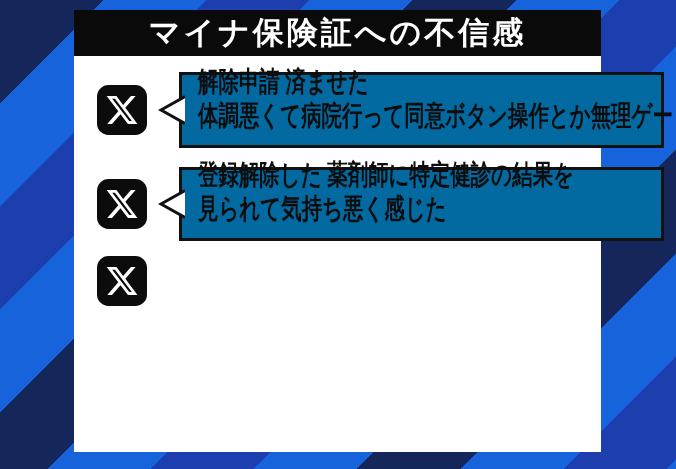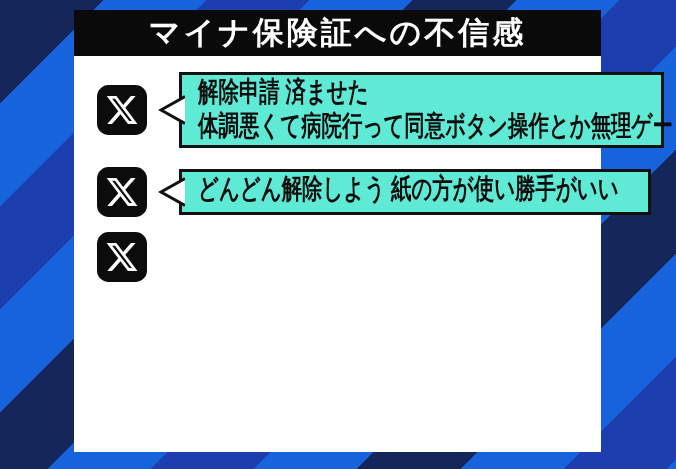--- a/index.html
+++ b/index.html
@@ -38,22 +38,22 @@
   .row2{margin-top:19px;}
   .row3{margin-top:19px;}
   .row4{margin-top:15px;}
   .row5{margin-top:18px;}
   .xicon{
     width:50px;height:50px;flex:0 0 50px;display:block;
   }
   .xicon svg{width:50px;height:50px;display:block;}
   .bubble{
     position:relative;margin-left:32px;box-sizing:border-box;
-    background:#5eead4;border:3px solid #111111;
-    display:flex;flex-direction:column;justify-content:flex-start;
+    background:#0369a1;border:3px solid #111111;
+    display:flex;flex-direction:column;justify-content:flex-end;
     padding:0 10px 12px 16px;
   }
   .b1{width:485px;height:76px;}
   .b2{width:485px;height:74px;}
   .b3{width:472px;height:46px;}
   .b4{width:485px;height:46px;}
   .b5{width:487px;height:46px;}
   .tail{
     position:absolute;left:-24px;top:50%;
     width:27px;height:30px;margin-top:-15px;display:block;
@@ -84,35 +84,36 @@
         </span>
         <div class="bubble b1">
           <svg class="tail" viewBox="0 0 27 30">
               <path d="M27,1.5 L3,15 L27,28.5" fill="#ffffff" stroke="#111111" stroke-width="3"></path>
             </svg>
           <div class="line">解除申請 済ませた</div>
           <div class="line">体調悪くて病院行って同意ボタン操作とか無理ゲー</div>
         </div>
       </div>
 
-
-      <div class="row row3">
+      <div class="row row2">
         <span class="xicon">
           <svg viewBox="0 0 28 28">
               <rect x="0" y="0" width="28" height="28" rx="6.5" fill="#0c0c0c"></rect>
               <path transform="translate(4.4,4.4) scale(0.8)" fill="#ffffff" d="M18.244 2.25h3.308l-7.227 8.26 8.502 11.24H16.17l-5.214-6.817L4.99 21.75H1.68l7.73-8.835L1.254 2.25H8.08l4.713 6.231ZM17.083 19.77h1.833L7.084 4.126H5.117Z"></path>
             </svg>
         </span>
-        <div class="bubble b3">
+        <div class="bubble b2">
           <svg class="tail" viewBox="0 0 27 30">
               <path d="M27,1.5 L3,15 L27,28.5" fill="#ffffff" stroke="#111111" stroke-width="3"></path>
             </svg>
-          <div class="line">どんどん解除しよう 紙の方が使い勝手がいい</div>
+          <div class="line">登録解除した 薬剤師に特定健診の結果を</div>
+          <div class="line">見られて気持ち悪く感じた</div>
         </div>
       </div>
+
 
       <div class="row row4">
         <span class="xicon">
           <svg viewBox="0 0 28 28">
               <rect x="0" y="0" width="28" height="28" rx="6.5" fill="#0c0c0c"></rect>
               <path transform="translate(4.4,4.4) scale(0.8)" fill="#ffffff" d="M18.244 2.25h3.308l-7.227 8.26 8.502 11.24H16.17l-5.214-6.817L4.99 21.75H1.68l7.73-8.835L1.254 2.25H8.08l4.713 6.231ZM17.083 19.77h1.833L7.084 4.126H5.117Z"></path>
             </svg>
         </span>
       </div>
 

